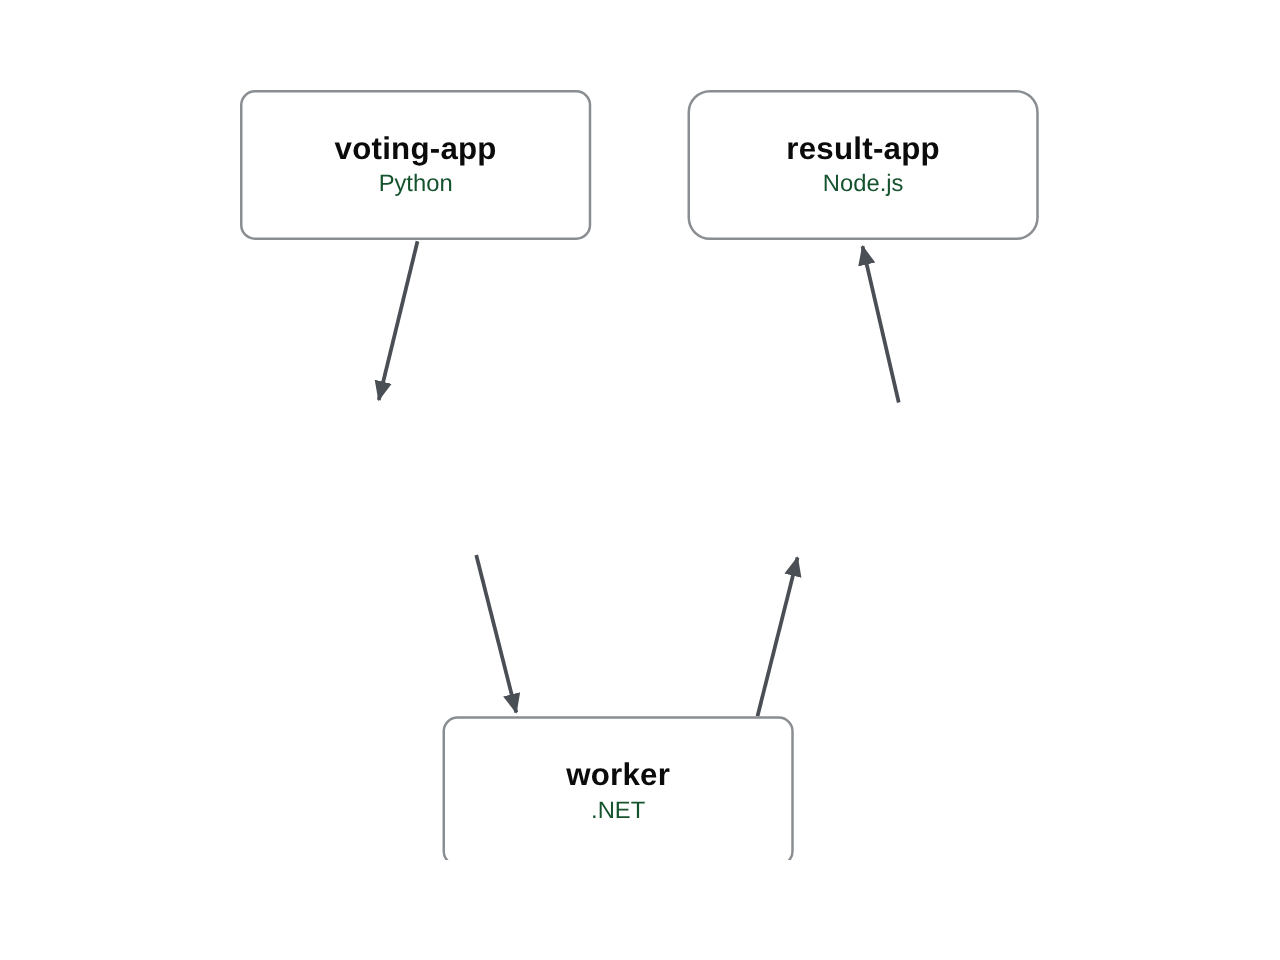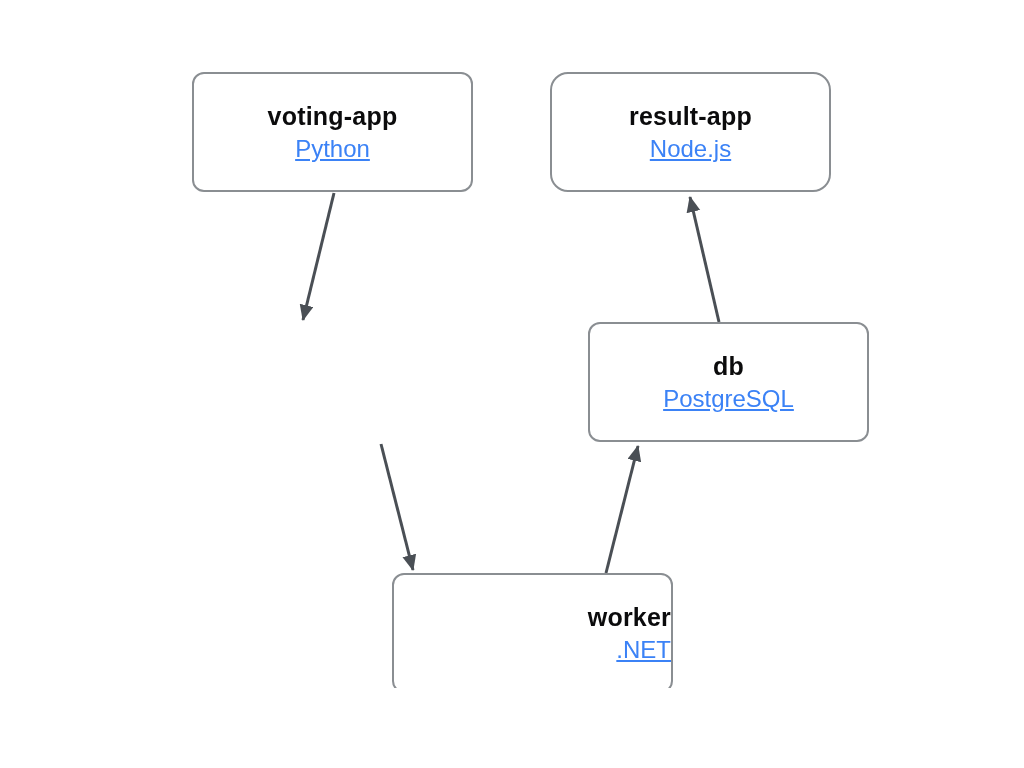--- a/index.html
+++ b/index.html
@@ -39,31 +39,30 @@
     text-align: center;
   }
   .node-title {
     font-size: 25px;
     font-weight: bold;
     color: #0b0b0c;
     line-height: 1.3;
     letter-spacing: 0.2px;
   }
   .node-subtitle {
-    font-size: 24px;
+    font-size: 19px;
     font-weight: normal;
-    color: #3b82f6;
+    color: #14532d;
     line-height: 1.3;
-    text-decoration: underline;
   }
   .node-voting-app { left: 192px; top: 72px;  }
   .node-result-app { left: 550px; top: 72px; border-radius: 18px;  }
   .node-redis      { left: 154px; top: 323px; }
   .node-db         { left: 588px; top: 322px; }
-  .node-worker     { left: 392px; top: 573px; align-items: flex-end; }
+  .node-worker     { left: 354px; top: 573px; }
 </style>
 </head>
 <body>
 
 <div id="canvas">
 
   <svg id="edge-layer" width="1024" height="768" viewBox="0 0 1024 768" xmlns="http://www.w3.org/2000/svg">
     <defs>
       <marker id="arrowhead" markerUnits="userSpaceOnUse" markerWidth="18" markerHeight="16" refX="15" refY="7" orient="auto">
         <path d="M0,0 L16,7 L0,14 Z" fill="#4a4f55"></path>
@@ -81,23 +80,19 @@
     <div class="node-title">voting-app</div>
     <div class="node-subtitle">Python</div>
   </div>
 
   <div class="node node-result-app">
     <div class="node-title">result-app</div>
     <div class="node-subtitle">Node.js</div>
   </div>
 
 
-  <div class="node node-db">
-    <div class="node-title">db</div>
-    <div class="node-subtitle">PostgreSQL</div>
-  </div>
 
   <div class="node node-worker">
     <div class="node-title">worker</div>
     <div class="node-subtitle">.NET</div>
   </div>
 
 </div>
 
 </body></html>

